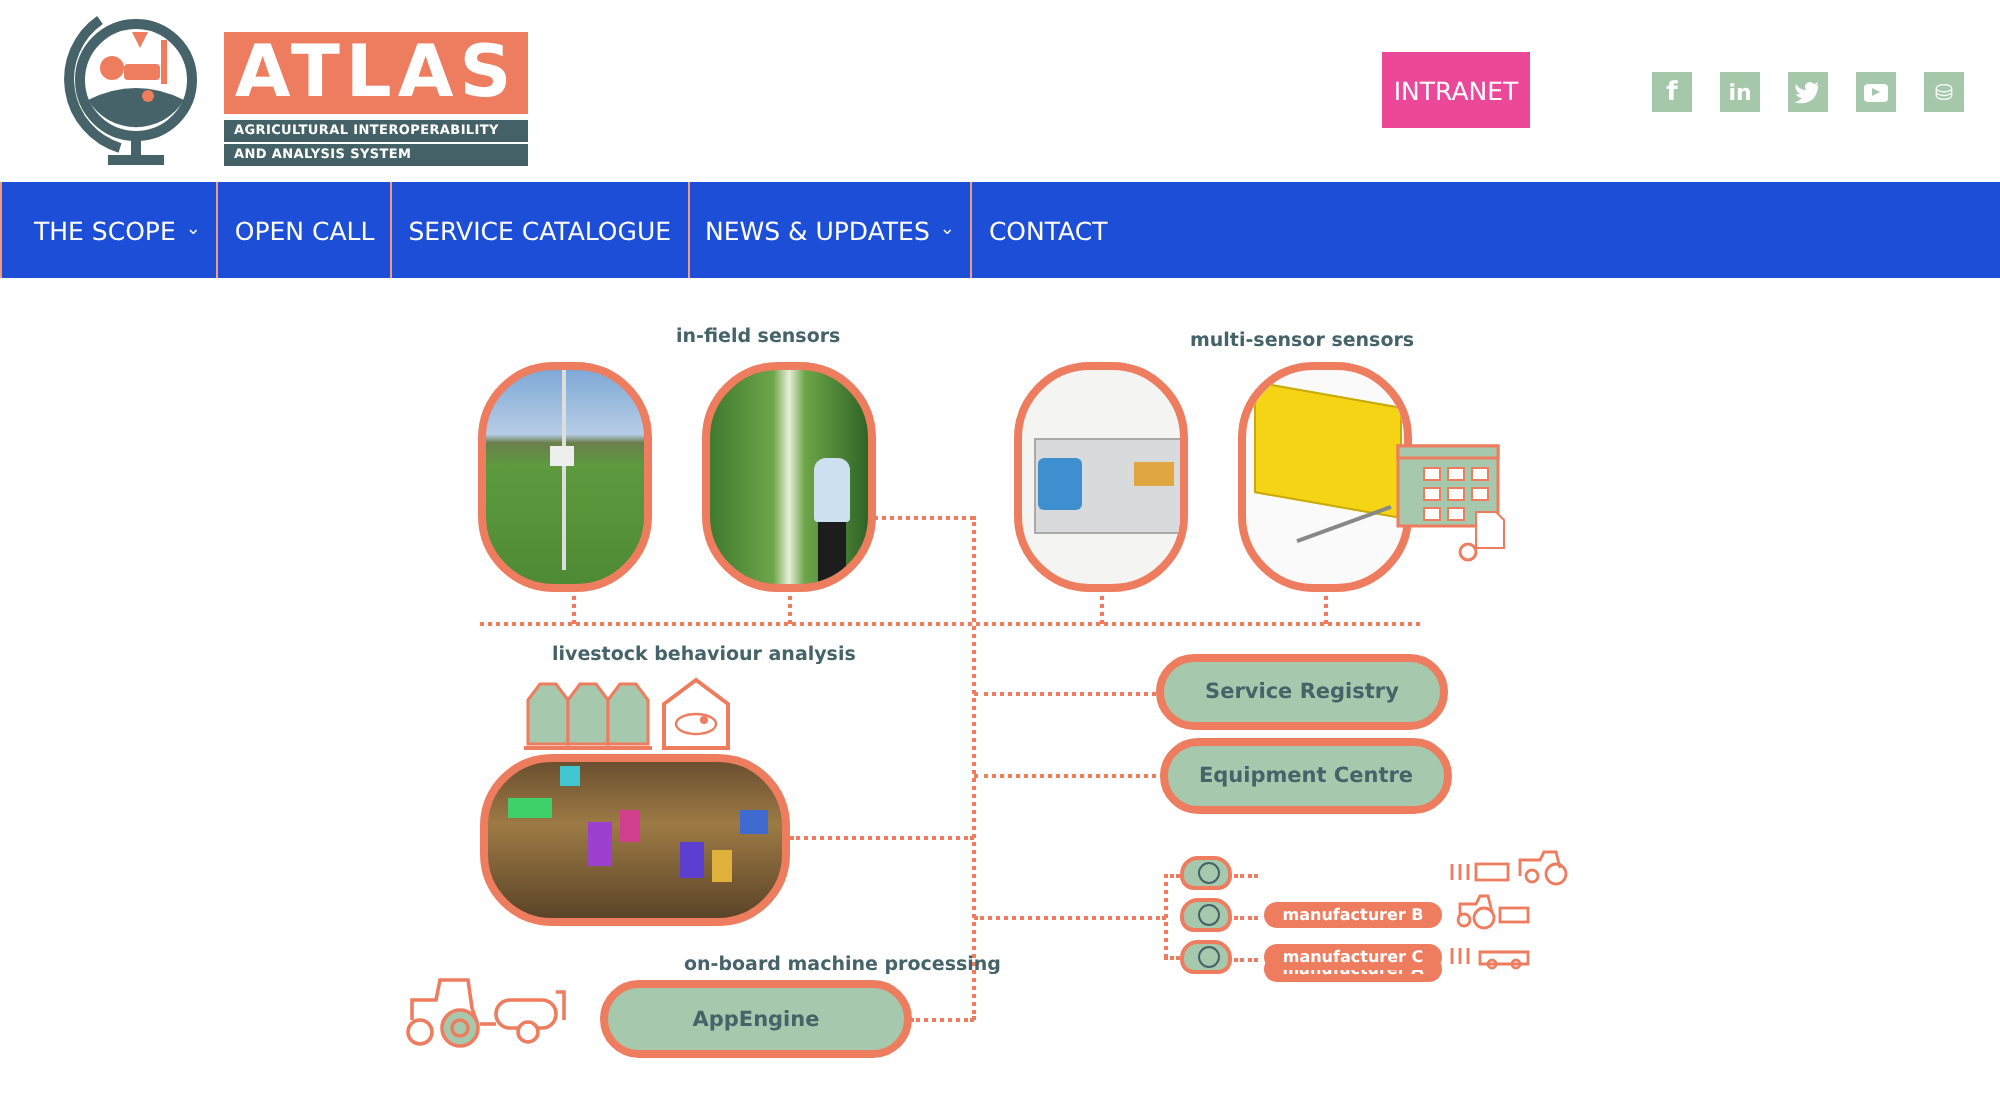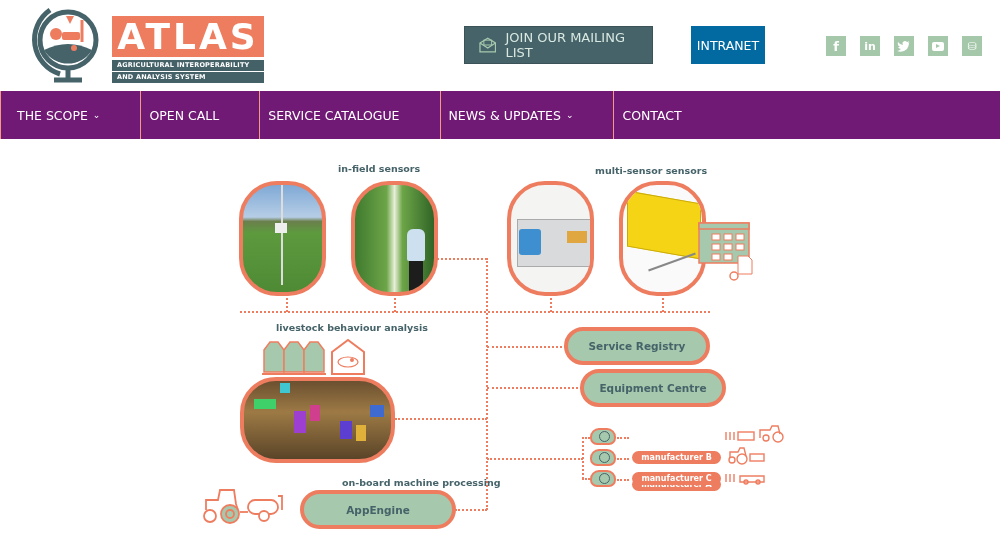--- a/index.html
+++ b/index.html
@@ -12,27 +12,27 @@
   .logo-word { position: absolute; left: 82px; top: 14px; width: 152px; height: 41px; background: #ee7d60;
     color: #fff; font-family: "DejaVu Sans", sans-serif; font-weight: bold; font-size: 36px; letter-spacing: 3px;
     line-height: 41px; text-align: center; }
   .logo-sub { position: absolute; left: 82px; width: 152px; height: 11px; background: #446168; color: #fff;
     font-size: 6.5px; font-weight: bold; line-height: 11px; padding-left: 5px; letter-spacing: 0.2px; white-space: nowrap; overflow: hidden; }
   .logo-sub.l1 { top: 58px; }
   .logo-sub.l2 { top: 70px; }
 
   .mail-btn { position: absolute; left: 464px; top: 26px; width: 189px; height: 38px; background: #456369;
     color: #d9e8e1; font-size: 13px; display: flex; align-items: center; padding-left: 14px; gap: 9px; border: 1px solid #3b5358; cursor: pointer; }
-  .intranet-btn { position: absolute; left: 691px; top: 26px; width: 74px; height: 38px; background: #0369a1;
+  .intranet-btn { position: absolute; left: 691px; top: 26px; width: 74px; height: 38px; background: #ec4899;
     color: #fff; font-size: 12.5px; display: flex; align-items: center; justify-content: center; cursor: pointer; }
   .social { position: absolute; top: 36px; height: 20px; width: 20px; background: #a5c8ab; color: #fff;
     font-weight: bold; font-size: 13px; display: flex; align-items: center; justify-content: center; cursor: pointer; }
 
   
-  .nav { position: absolute; left: 0; top: 91px; width: 1000px; height: 48px; background: #701a75; display: flex; gap: 32px; }
+  .nav { position: absolute; left: 0; top: 91px; width: 1000px; height: 48px; background: #1d4ed8; display: flex; }
   .nav-item { height: 48px; display: flex; align-items: center; padding: 0 8px; color: #fff; font-size: 12.5px;
     border-left: 1px solid #f39a82; white-space: nowrap; cursor: pointer; }
   .nav-item:first-child { padding-left: 16px; }
   .nav-item .chev { font-size: 9px; margin-left: 5px; }
 
   
   .label { position: absolute; color: #456369; font-weight: bold; font-size: 9.5px; white-space: nowrap; padding-left: 36px; }
   .photo { position: absolute; border: 4px solid #ee7d60; border-radius: 38px; overflow: hidden; }
   .pill { position: absolute; background: #a6c9ad; border: 4px solid #ee7d60; border-radius: 22px;
     color: #456369; font-weight: bold; font-size: 10.5px; display: flex; align-items: center; justify-content: center; cursor: pointer; }
@@ -58,28 +58,20 @@
       <line x1="52" y1="18" x2="52" y2="40" stroke="#ee7d60" stroke-width="3"></line>
       <circle cx="44" cy="46" r="3" fill="#ee7d60"></circle>
       <line x1="38" y1="66" x2="38" y2="76" stroke="#456369" stroke-width="5"></line>
       <line x1="24" y1="78" x2="52" y2="78" stroke="#456369" stroke-width="5"></line>
     </svg>
     <div class="logo-word">ATLAS</div>
     <div class="logo-sub l1">AGRICULTURAL INTEROPERABILITY</div>
     <div class="logo-sub l2">AND ANALYSIS SYSTEM</div>
   </div>
 
-  <div class="mail-btn">
-    <svg width="18" height="16" viewBox="0 0 18 16">
-      <path d="M1 6 L9 1 L17 6 L17 15 L1 15 Z" fill="none" stroke="#a6c9ad" stroke-width="1.3"></path>
-      <path d="M1 6 L9 11 L17 6" fill="none" stroke="#a6c9ad" stroke-width="1.3"></path>
-      <rect x="5" y="3" width="8" height="5" fill="none" stroke="#a6c9ad" stroke-width="1"></rect>
-    </svg>
-    <span>JOIN OUR MAILING LIST</span>
-  </div>
 
   <div class="intranet-btn">INTRANET</div>
 
   <div class="social" style="left:826px;">f</div>
   <div class="social" style="left:860px;font-size:11px;">in</div>
   <div class="social" style="left:894px;">
     <svg width="14" height="12" viewBox="0 0 14 12">
         <path d="M13 2 Q12 3 11 3 Q12 2 12 1 Q11 2 10 2 Q8 0 6 2 Q5 3 6 5 Q3 5 1 2 Q0 5 3 7 Q2 7 1 7 Q2 9 4 9 Q2 11 0 11 Q6 13 10 9 Q12 6 12 3 Z" fill="#fff"></path>
       </svg>
   </div>
@@ -191,21 +183,21 @@
       <circle cx="30" cy="26" r="9" fill="#a6c9ad"></circle>
       <circle cx="30" cy="26" r="4"></circle>
       <line x1="40" y1="24" x2="48" y2="24"></line>
       <rect x="48" y="12" width="30" height="14" rx="7"></rect>
       <path d="M78 8 L82 8 L82 22"></path>
       <circle cx="64" cy="28" r="5" fill="#fff"></circle>
     </g>
   </svg>
   <div class="pill" style="left:300px;top:490px;width:156px;height:39px;">AppEngine</div>
 
-  <div class="pill" style="left:564px;top:327px;width:146px;height:38px;">Service Registry</div>
+  <div class="pill" style="left:578px;top:327px;width:146px;height:38px;">Service Registry</div>
   <div class="pill" style="left:580px;top:369px;width:146px;height:38px;">Equipment Centre</div>
 
   <div class="cloud" style="left:590px;top:428px;"></div>
   <div class="cloud" style="left:590px;top:449px;"></div>
   <div class="cloud" style="left:590px;top:470px;"></div>
   <div class="dot-h" style="left:617px;top:437px;width:12px;"></div>
   <div class="dot-h" style="left:617px;top:458px;width:12px;"></div>
   <div class="dot-h" style="left:617px;top:479px;width:12px;"></div>
   <div class="mfr" style="left:632px;top:430px;margin-top:48px;">manufacturer A</div>
   <div class="mfr" style="left:632px;top:451px;">manufacturer B</div>

